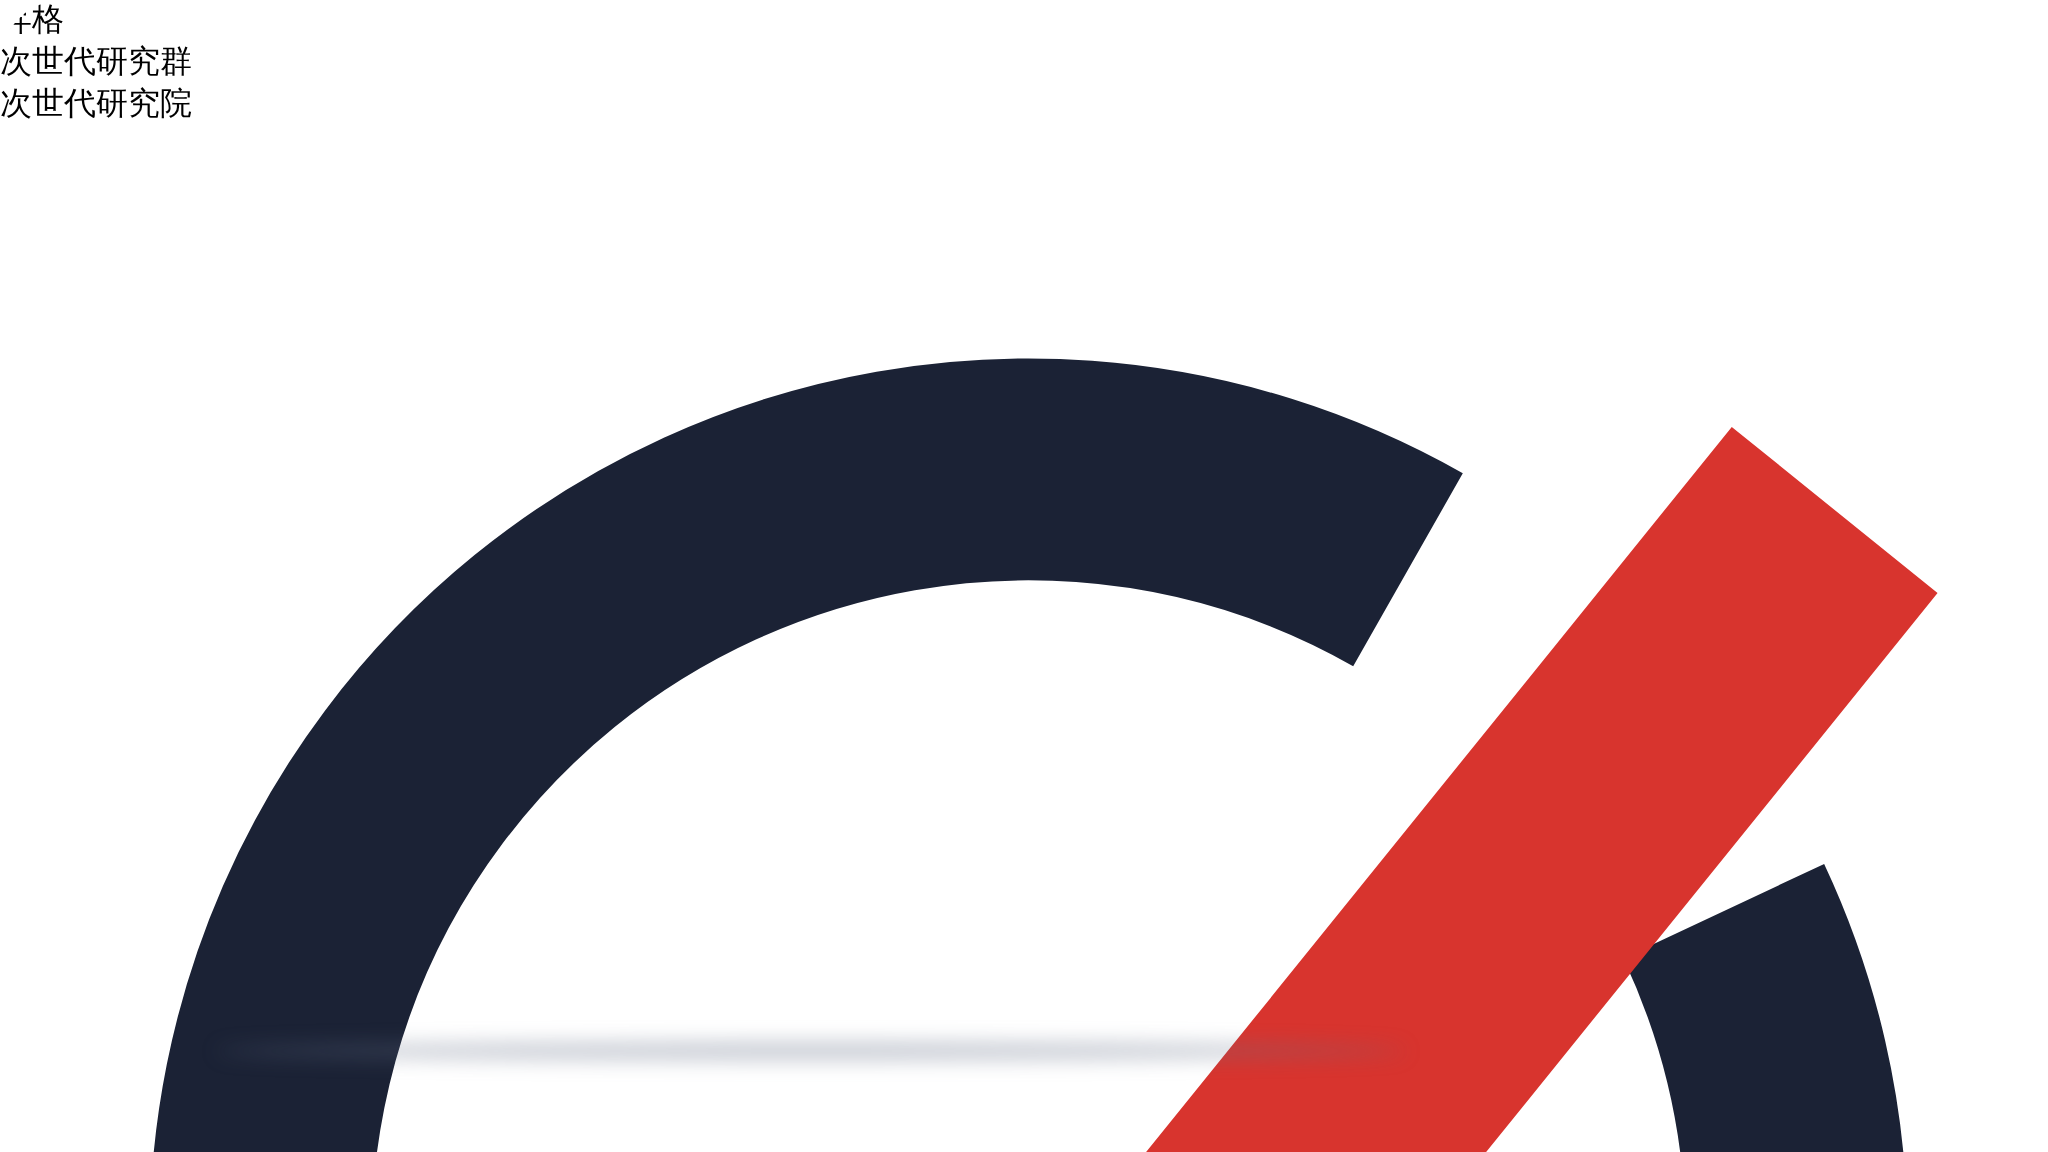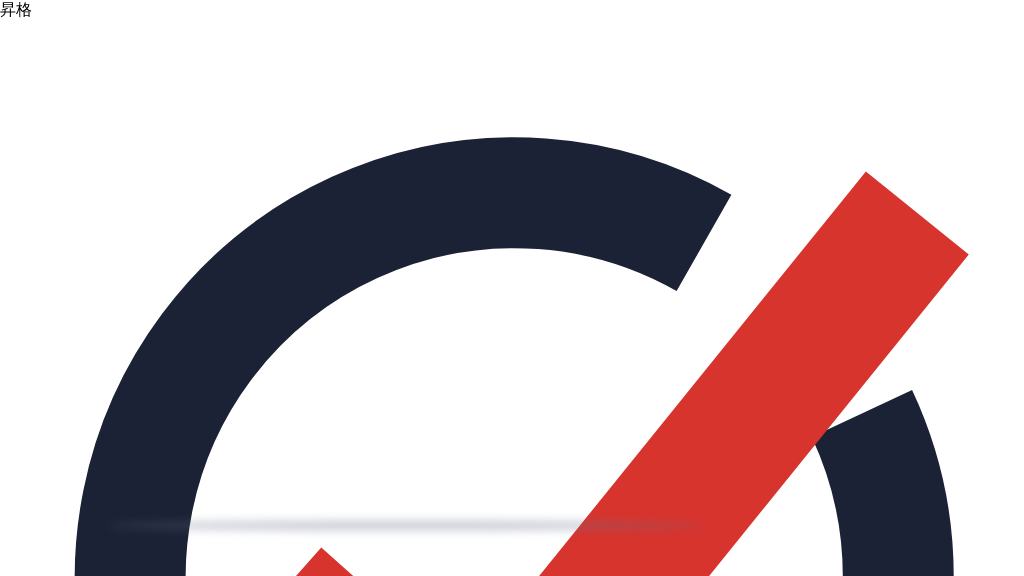--- a/index.html
+++ b/index.html
@@ -1,17 +1,17 @@
 <!DOCTYPE html>
 <html><head>
 <meta charset="utf-8">
 <style>
   html,body{margin:0;padding:0;background:#ffffff;}
   body{font-family:"Liberation Sans","DejaVu Sans",sans-serif;}
-  #canvas{position:relative;width:1024px;height:576px;background:#fff;overflow:hidden;}
+  #canvas{position:relative;width:1024px;height:576px;background:#fff;overflow:hidden;border-radius:32px;}
 
   
   #pyr-shadow{position:absolute;left:108px;top:521px;width:595px;height:9px;
     background:rgba(100,110,135,.38);filter:blur(5px);border-radius:50%;}
   #pyramid{position:absolute;left:115px;top:38px;width:575px;height:487px;
     clip-path:polygon(50.43% 0%,100% 100%,0% 100%);z-index:1;}
   #pyramid .strip{position:absolute;left:0;width:100%;}
   .p-pink{top:0;height:122px;background:linear-gradient(172deg,#f3a9e5 0%,#e astro;}
   .p-pink{top:0;height:122px;background:linear-gradient(172deg,#f3a9e5 0%,#e287d7 55%,#d96ec9 100%);}
   .p-dark{top:122px;height:13px;background:linear-gradient(90deg,#3e66b4,#6e96d8);}
@@ -63,20 +63,24 @@
     <div class="strip p-pale"></div>
     <div class="strip p-body"></div>
     <div class="strip p-sheen"></div>
   </div>
 
   <div id="arr-v" class="arr"></div>
   <div id="arr-h" class="arr"></div>
   <div id="arr-head"></div>
   <div id="arr-label">昇格</div>
 
+  <div id="tier2-box">
+    <span>次世代研究群</span>
+  </div>
+  <div id="base-label">次世代研究院</div>
 
   <div id="chk-0" class="chk-item">
     <svg class="chk-ico" viewBox="0 0 24 24">
       <path d="M 16.5 5.2 A 9 9 0 1 0 20.2 9.2" fill="none" stroke="#1b2235" stroke-width="2.6"></path>
       <polyline points="6.5,13.5 11,17.5 21.5,4.5" fill="none" stroke="#d8342e" stroke-width="3.1"></polyline>
     </svg>
     
   </div>
 
   <div id="sec-0" class="sec"></div>

